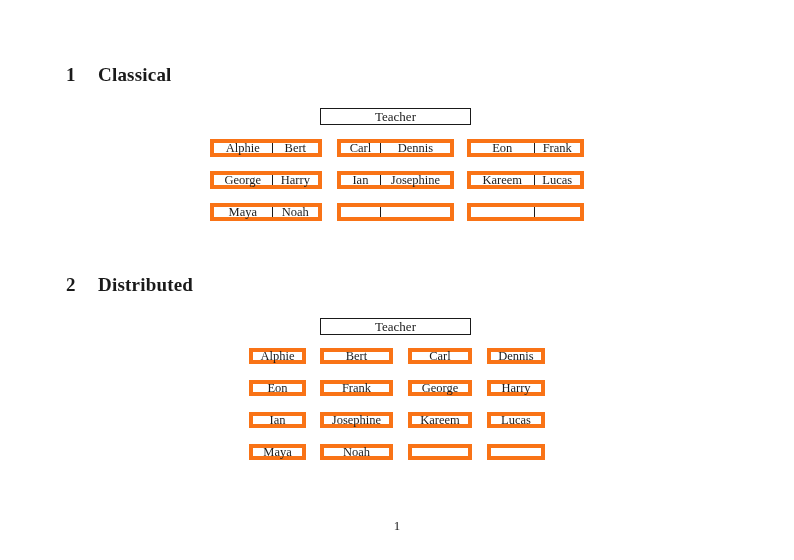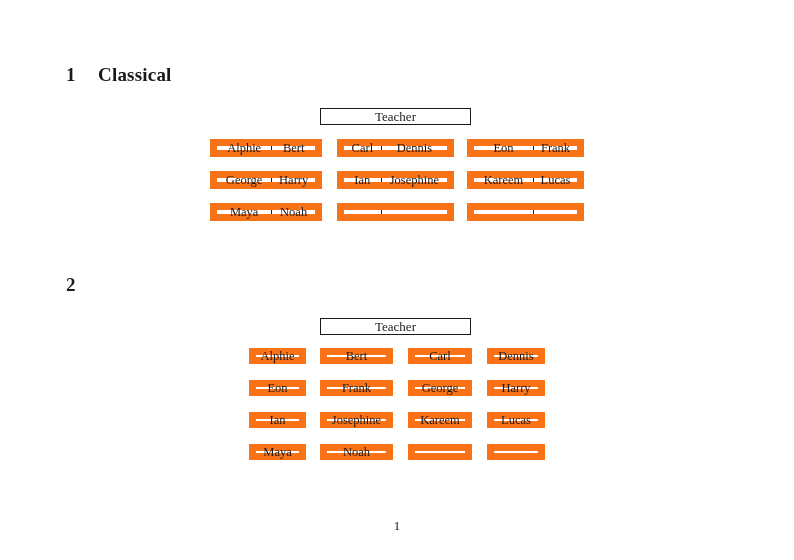--- a/index.html
+++ b/index.html
@@ -13,21 +13,21 @@
     font-weight:bold;font-size:19px;letter-spacing:.2px;
   }
   .section-heading .sec-num{display:inline-block;width:32px;}
   .teacher-box{
     position:absolute;left:320px;width:151px;height:17px;
     border:1px solid #1a1a1a;box-sizing:border-box;
     display:flex;align-items:center;justify-content:center;
     font-size:13px;line-height:1;
   }
   .desk-box{
-    position:absolute;border:7px solid #f97316;box-sizing:border-box;
+    position:absolute;border:4px solid #f97316;box-sizing:border-box;
     display:flex;align-items:stretch;font-size:12.5px;line-height:1;
     background:#ffffff;
   }
   .desk-cell{
     display:flex;align-items:center;justify-content:center;
     box-sizing:border-box;height:100%;
   }
   .desk-cell + .desk-cell{border-left:1px solid #1a1a1a;}
   .page-number{
     position:absolute;left:0;right:0;top:518px;text-align:center;
@@ -82,20 +82,21 @@
         <span class="desk-cell" style="width: 49px;">Lucas</span>
       </div>
       <div class="desk-box" style="left: 467px; top: 203px; width: 117px; height: 18px;">
         <span class="desk-cell" style="width: 66px;"></span>
         <span class="desk-cell" style="width: 49px;"></span>
       </div>
     </div>
 
   <div class="section-heading" style="top:274px;">
     <span class="sec-num">2</span>
+    <span class="sec-title">Distributed</span>
   </div>
 
   <div class="teacher-box" style="top:318px;">
     <span>Teacher</span>
   </div>
 
   <div id="distributed-desks">
       <div class="desk-box" style="left: 249px; top: 348px; width: 57px; height: 16px;">
         <span class="desk-cell" style="width: 100%;">Alphie</span>
       </div>

